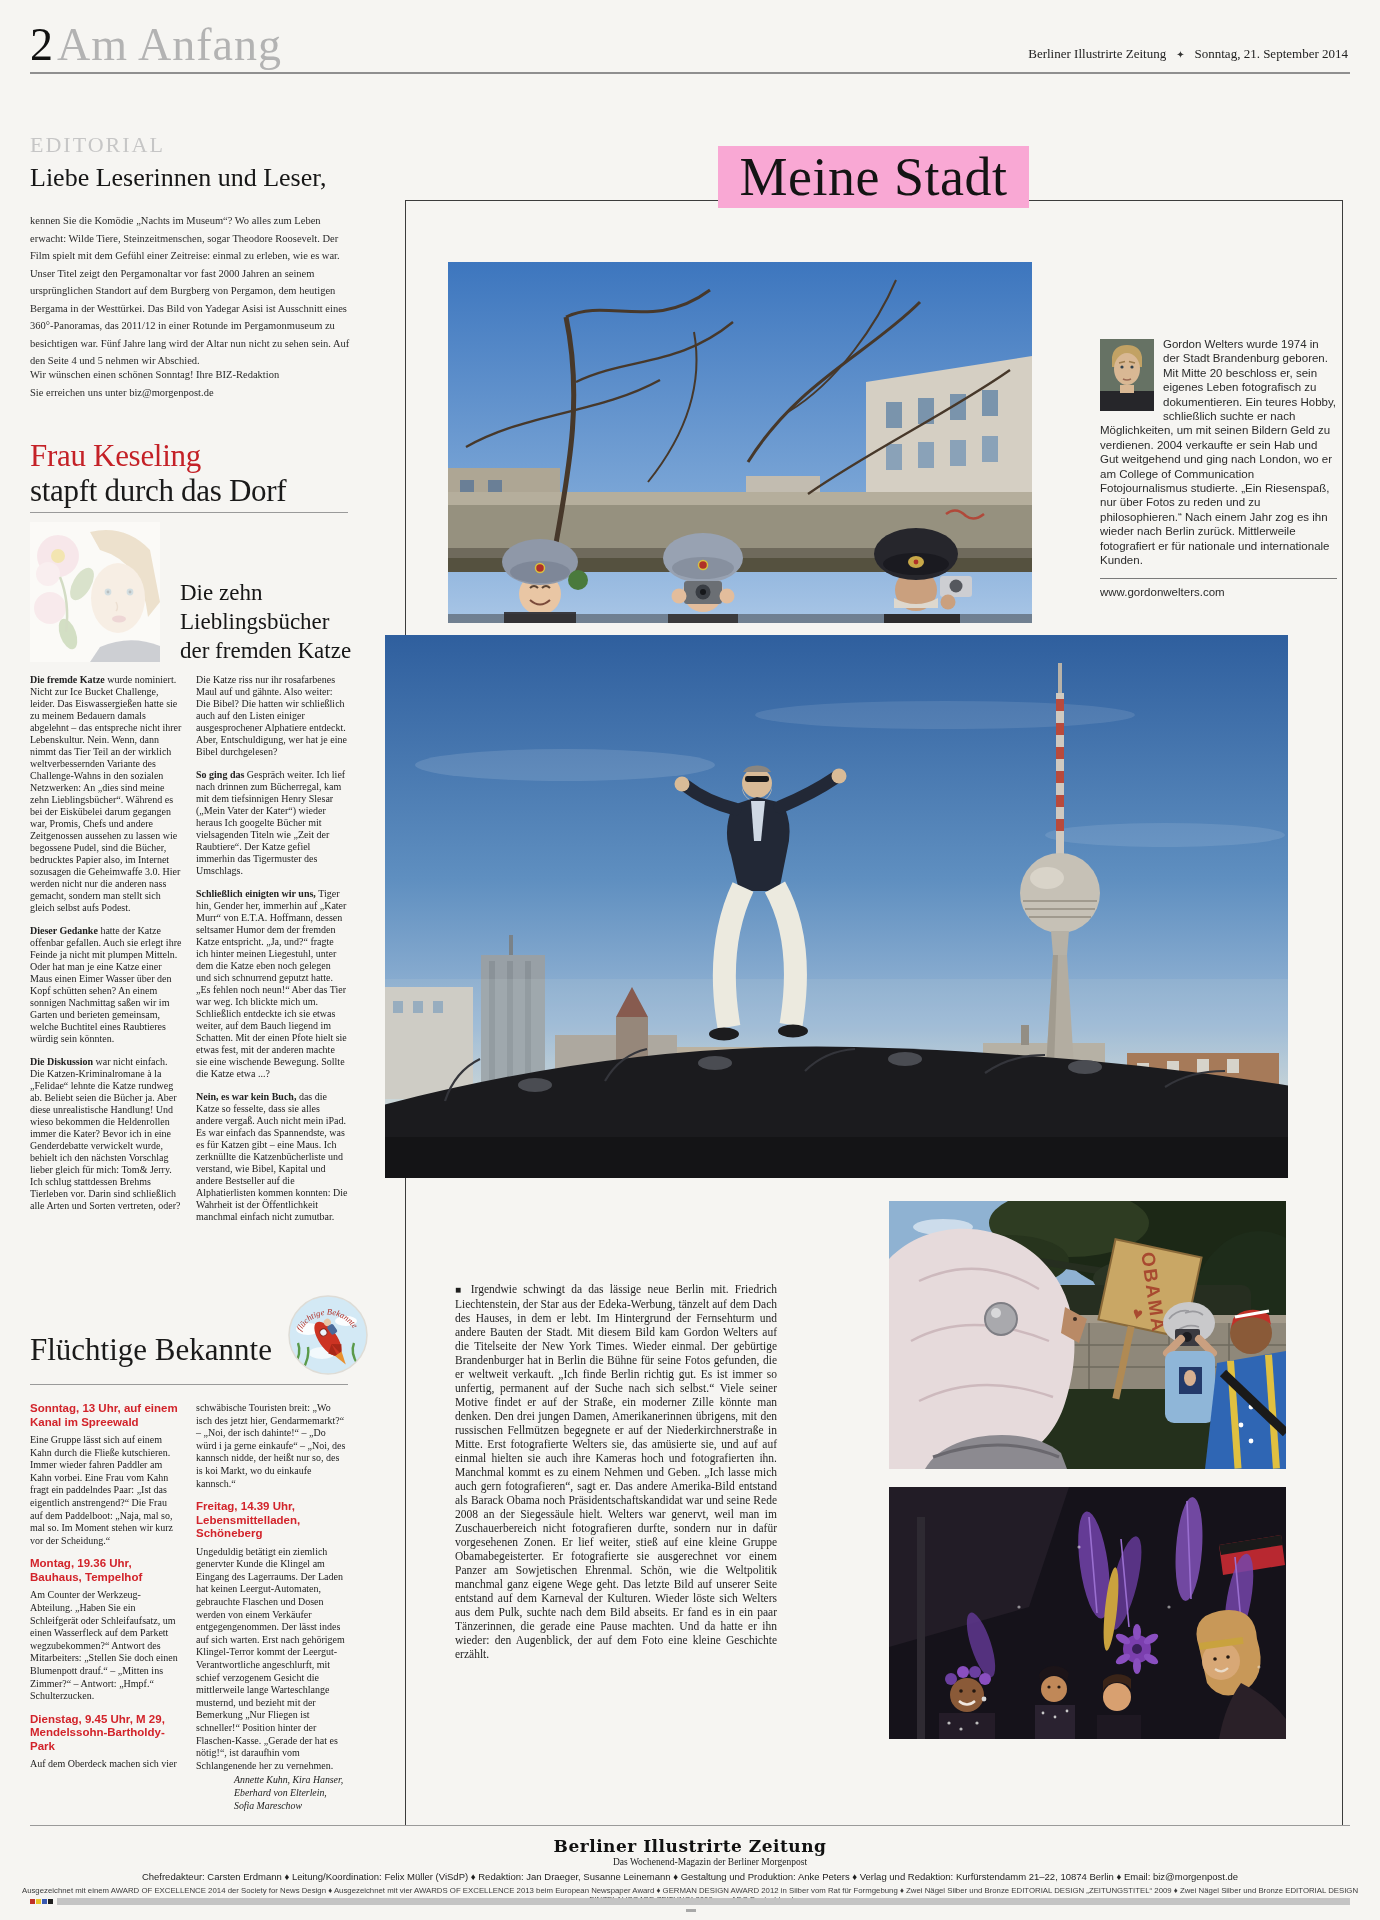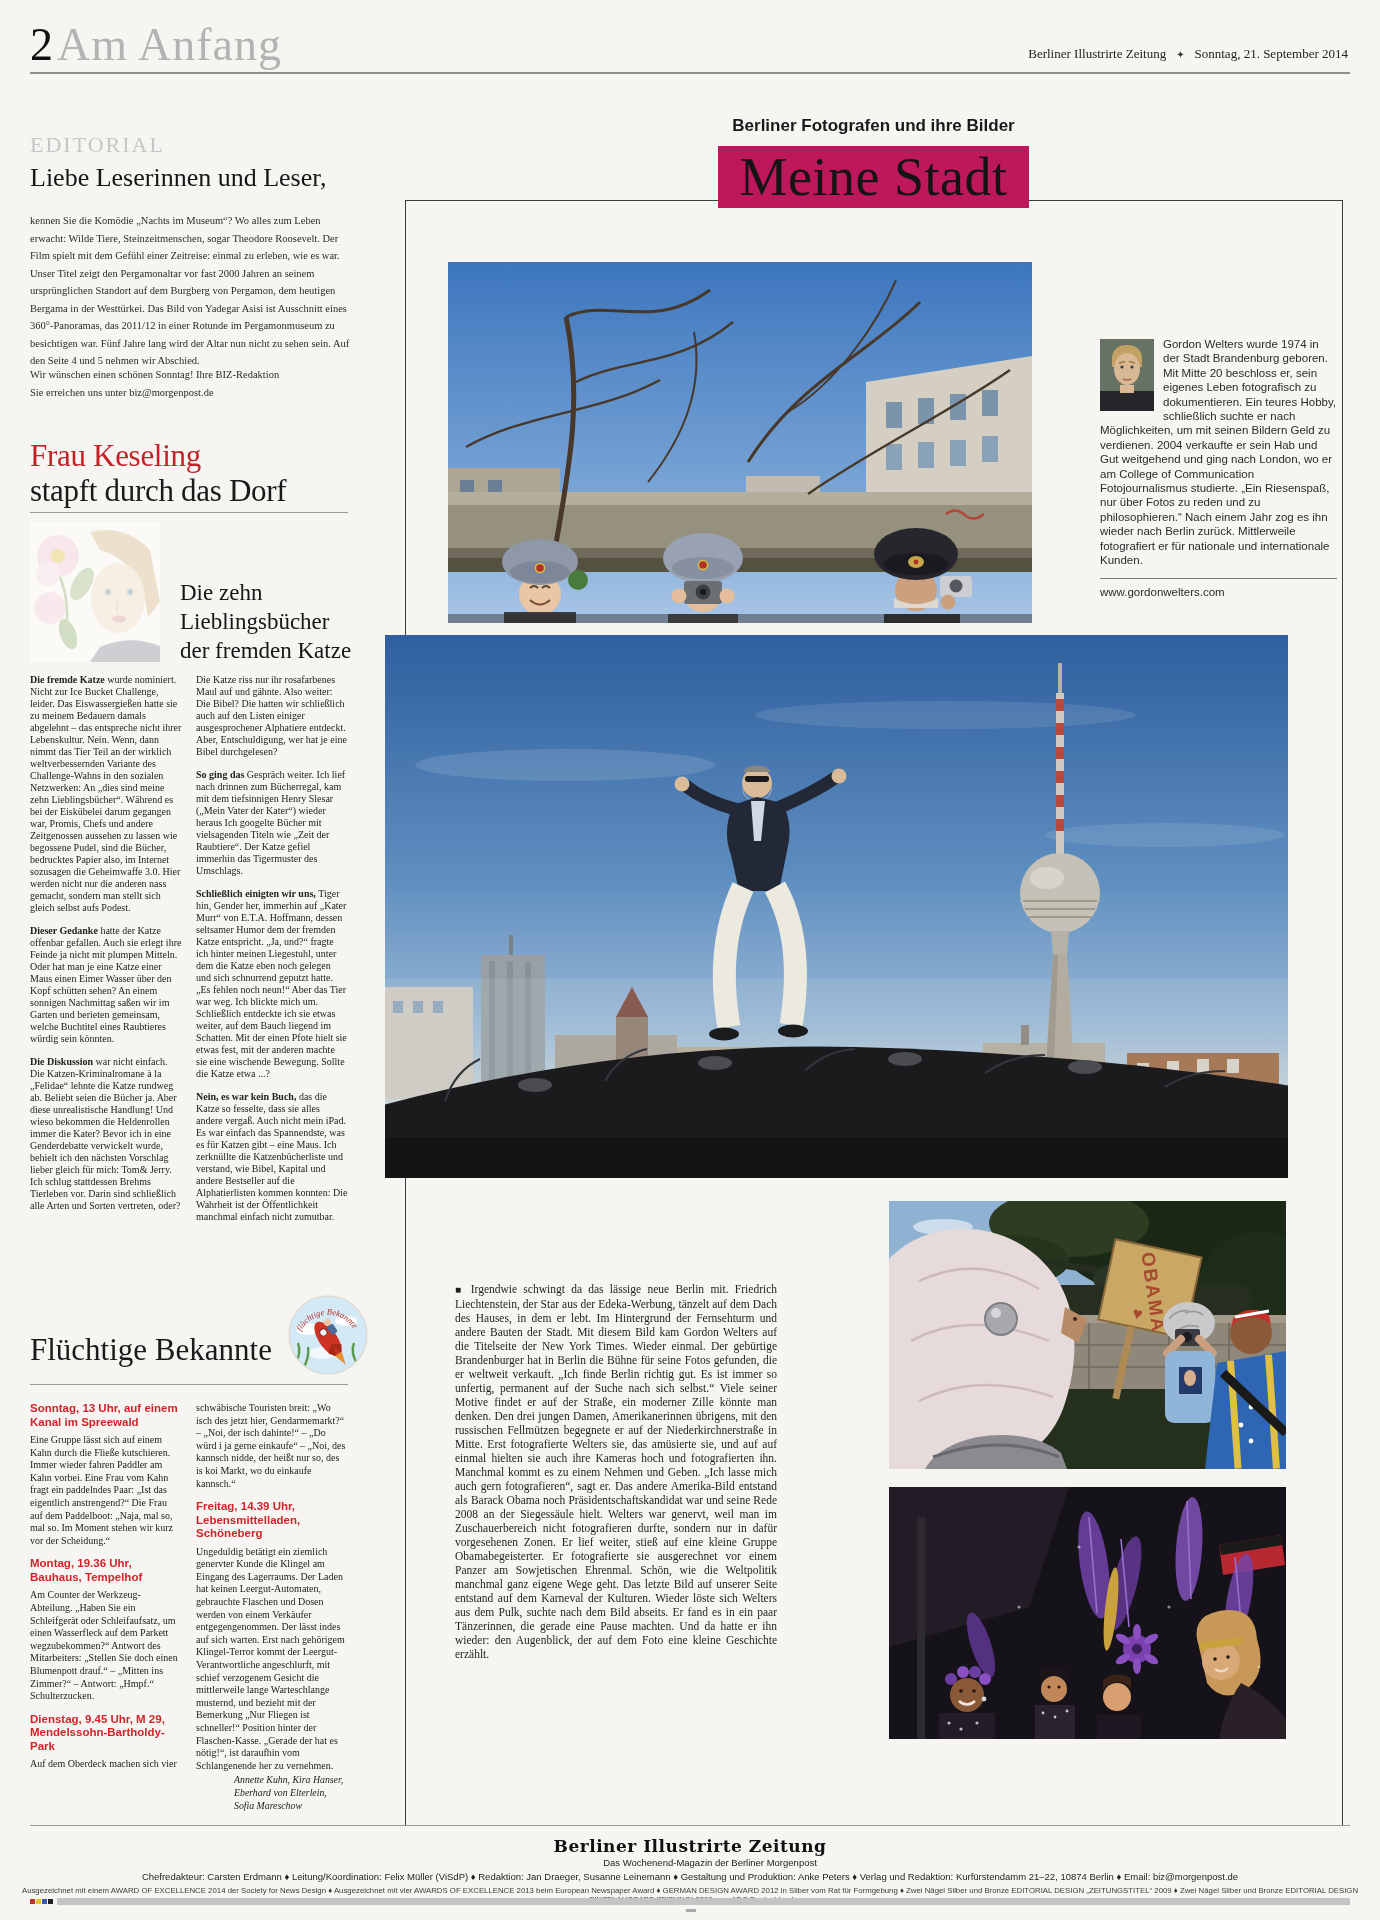--- a/index.html
+++ b/index.html
@@ -39,36 +39,36 @@
   .redhead { font-family:"Liberation Sans", sans-serif; font-weight:bold;
              font-size:11.5px; line-height:13.5px; color:#d2232a; margin:0 0 5px 0; }
   .credits { font-style:italic; font-size:9.8px; line-height:12.6px; color:#222;margin-left:38px; }
 
   
   .frame-line { background:#3c3c3c; }
   .ms-kicker { font-family:"Liberation Sans", sans-serif; font-weight:bold;
                font-size:17px; color:#1a1a1a; text-align:center; }
   .ms-title-wrap { text-align:center; z-index:5; }
   .ms-title { display:inline-block; font-size:54px; color:#141414;
-              background:#be185d; padding:0 22px; letter-spacing:0.5px; }
+              background:#f9a8d4; padding:0 22px; letter-spacing:0.5px; }
   .bio { width:237px; font-family:"Liberation Sans", sans-serif;
          font-size:11.5px; line-height:14.4px; color:#2b2b2b; }
   .bio .portrait { float:left; width:54px; height:72px; margin:2px 9px 4px 0; }
   .bio-rule { border-top:1px solid #7a7a7a; margin-top:10px; padding-top:6px; }
   .ms-article { width:322px; font-size:11.5px; line-height:14px;
                 text-align:justify; color:#1e1e1e; }
   .ms-article .sq { font-size:10px; }
 
   .photo { display:block; }
   .photo svg { display:block; }
 
   
   .f-masthead { font-size:17px; font-weight:bold; letter-spacing:0.5px;
                 color:#111; font-family:"DejaVu Serif", serif; }
-  .f-sub   { font-family:Liberation Sans, sans-serif; font-size:9.5px; color:#222;padding-left:40px; }
+  .f-sub   { font-family:Liberation Serif, serif; font-size:9.5px; color:#222;padding-left:40px; }
   .f-imprint { font-family:"Liberation Sans", sans-serif; font-size:9.5px; color:#1e1e1e; }
   .f-awards  { font-family:"Liberation Sans", sans-serif; font-size:7.8px; color:#3b3b3b; }
   .ctr { width:1380px; text-align:center; }
 </style>
 </head>
 <body>
 
 <div class="page">
 
   <div class="abs" style="left:30px; top:18px;">
@@ -172,21 +172,20 @@
     <p>schwäbische Touristen breit: „Wo isch des jetzt hier, Gendarmemarkt?“ – „Noi, der isch dahinte!“ – „Do würd i ja gerne einkaufe“ – „Noi, des kannsch nidde, der heißt nur so, des is koi Markt, wo du einkaufe kannsch.“</p>
     <div class="redhead">Freitag, 14.39 Uhr, Lebensmittelladen, Schöneberg</div>
     <p style="margin-bottom:2px;">Ungeduldig betätigt ein ziemlich genervter Kunde die Klingel am Eingang des Lagerraums. Der Laden hat keinen Leergut-Automaten, gebrauchte Flaschen und Dosen werden von einem Verkäufer entgegengenommen. Der lässt indes auf sich warten. Erst nach gehörigem Klingel-Terror kommt der Leergut-Verantwortliche angeschlurft, mit schief verzogenem Gesicht die mittlerweile lange Warteschlange musternd, und bezieht mit der Bemerkung „Nur Fliegen ist schneller!“ Position hinter der Flaschen-Kasse. „Gerade der hat es nötig!“, ist daraufhin vom Schlangenende her zu vernehmen.</p>
     <div class="credits">Annette Kuhn, Kira Hanser, Eberhard von Elterlein, Sofia Mareschow</div>
   </div>
 
   <div class="abs frame-line" style="left:405px; top:200px; width:937px; height:1px;"></div>
   <div class="abs frame-line" style="left:405px; top:200px; width:1px; height:1625px;"></div>
   <div class="abs frame-line" style="left:1342px; top:200px; width:1px; height:1625px;"></div>
 
-  <div class="abs ms-kicker" style="left:405px; top:116px; width:937px;">Berliner Fotografen und ihre Bilder</div>
   <div class="abs ms-title-wrap" style="left:405px; top:146px; width:937px;">
     <span class="serif ms-title">Meine Stadt</span>
   </div>
 
   <div class="abs photo" style="left:448px; top:262px;">
     <svg width="584" height="361" viewBox="0 0 584 361">
       <defs>
         <linearGradient id="sky1" x1="0" y1="0" x2="0" y2="1">
           <stop offset="0" stop-color="#3d76be"></stop>
             <stop offset="0.7" stop-color="#7fa9d8"></stop>

